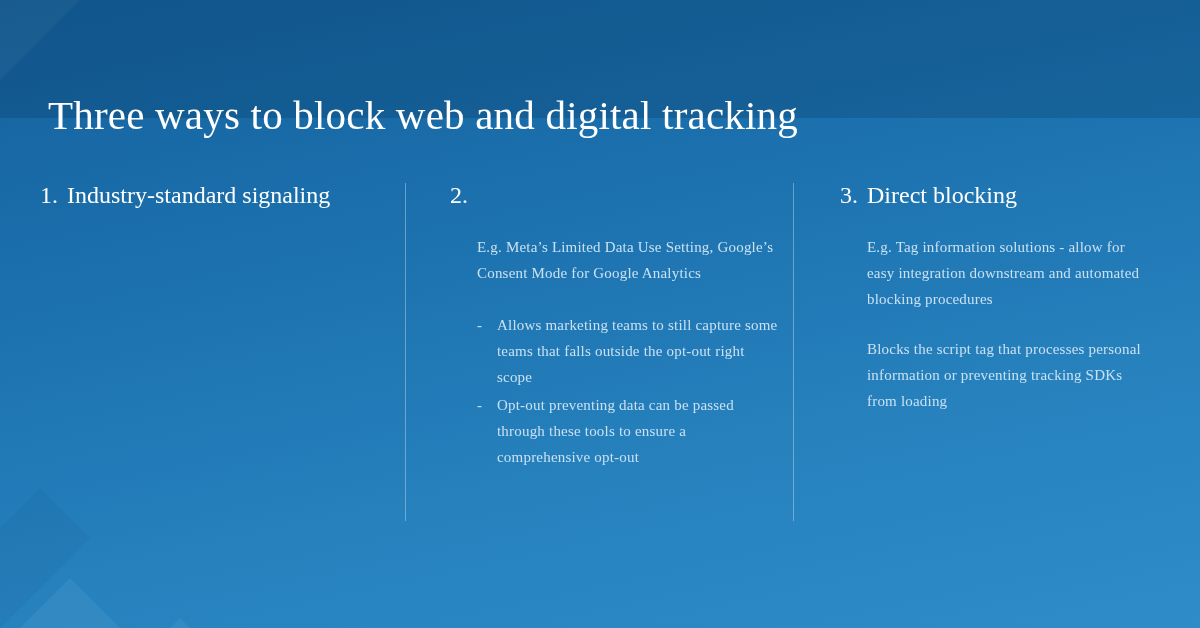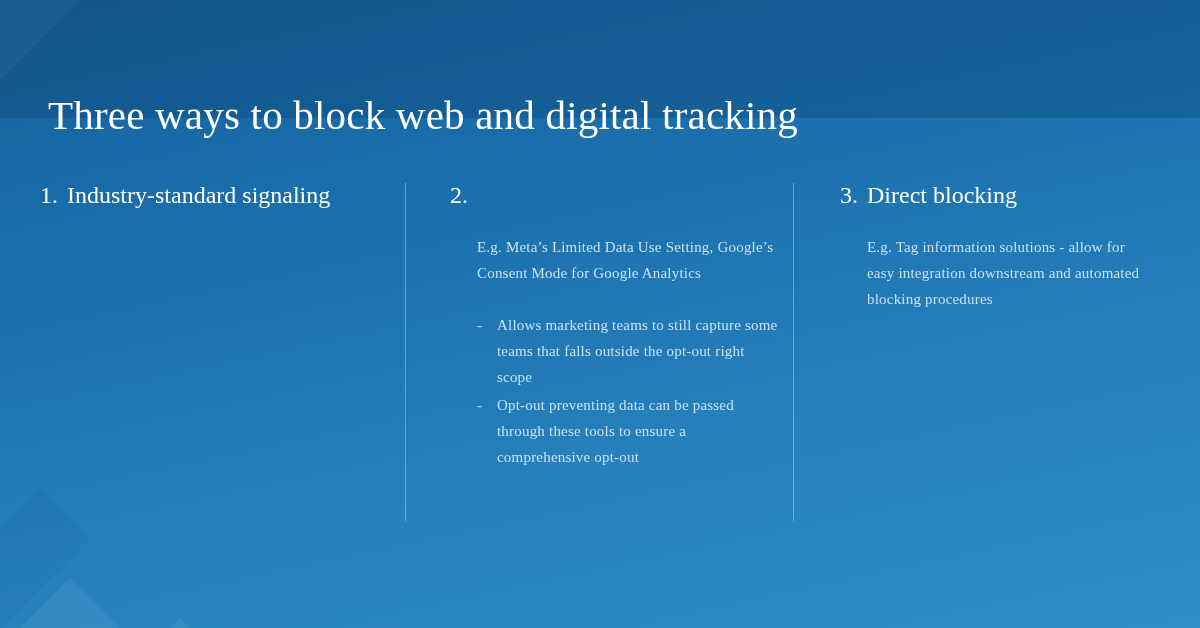--- a/index.html
+++ b/index.html
@@ -157,17 +157,18 @@
       </div>
     </section>
 
     <section class="column col-3">
       <div class="col-heading">
         <span class="col-number">3.</span>
         <span class="col-heading-text">Direct blocking</span>
       </div>
       <div class="col-body">
         <p>E.g. Tag information solutions - allow for easy integration downstream and automated blocking procedures</p>
+        <p>Blocks the script tag that processes personal information or preventing tracking SDKs from loading</p>
       </div>
     </section>
 
   </div>
 </div>
 
 </body></html>

